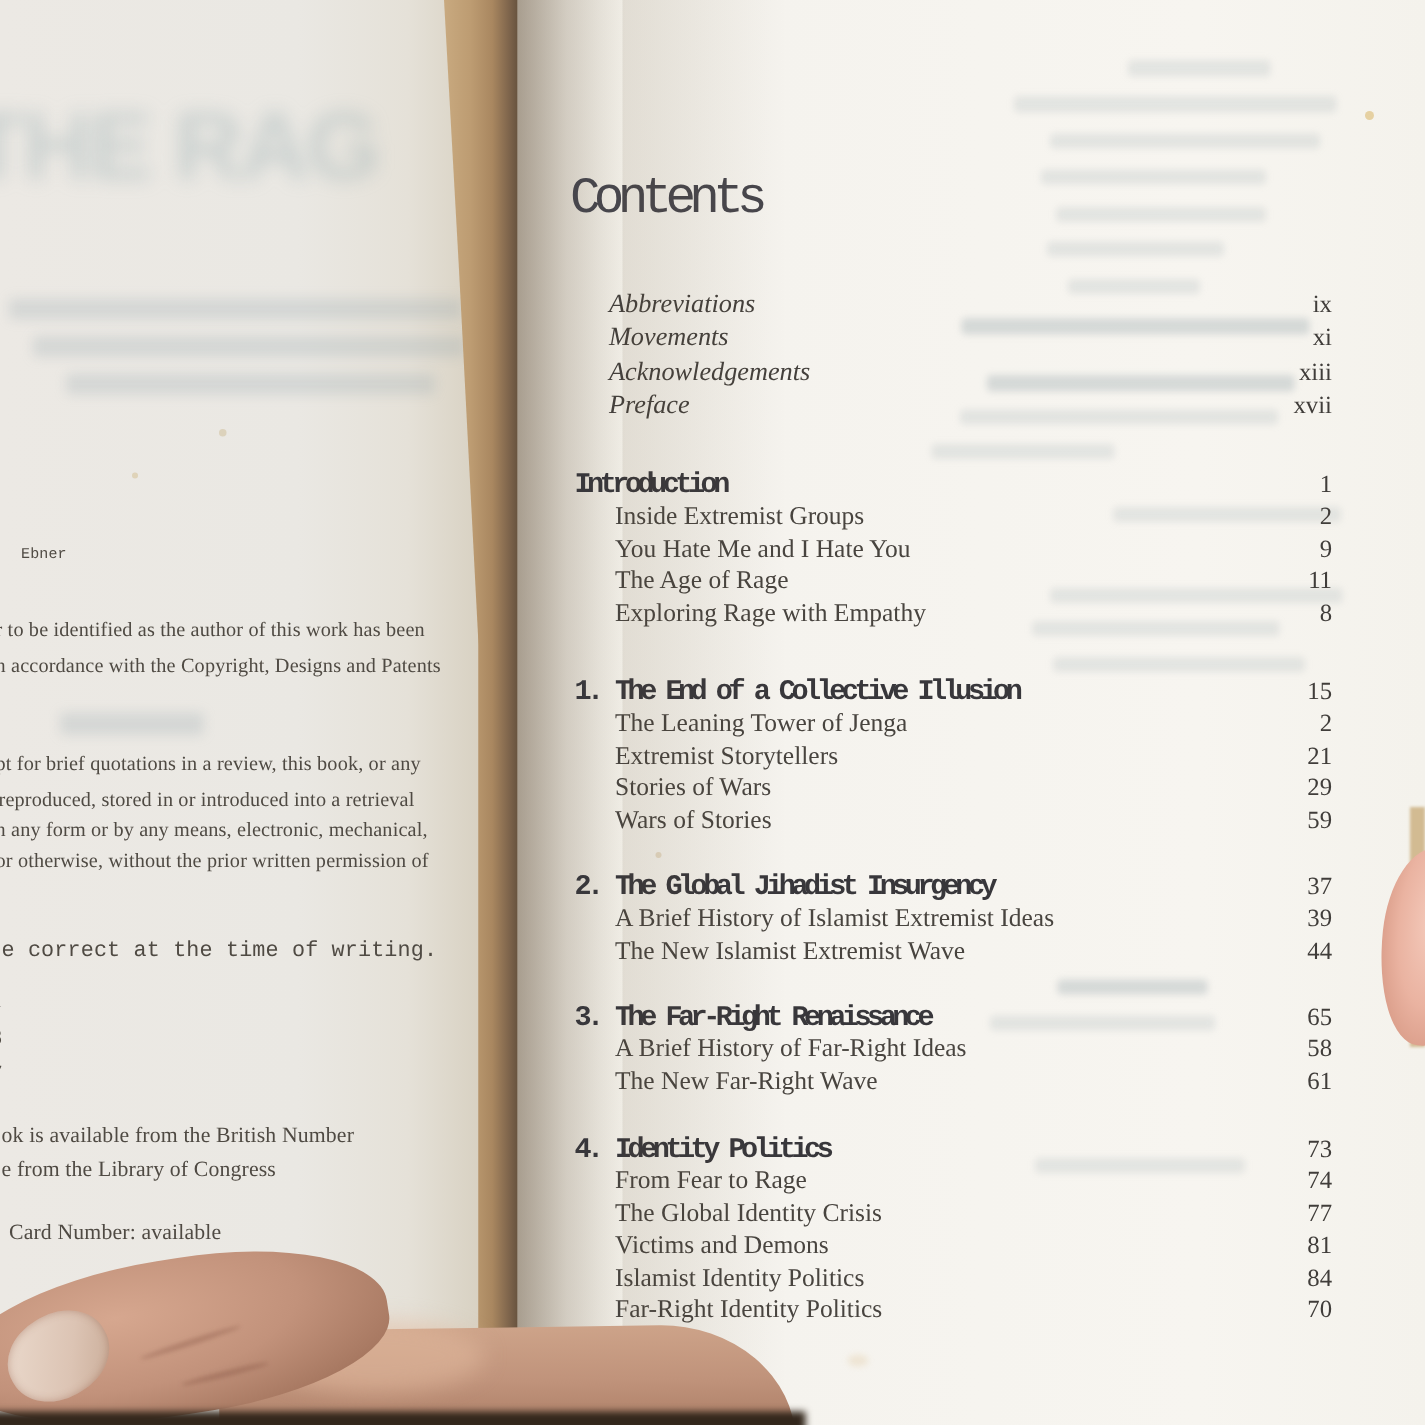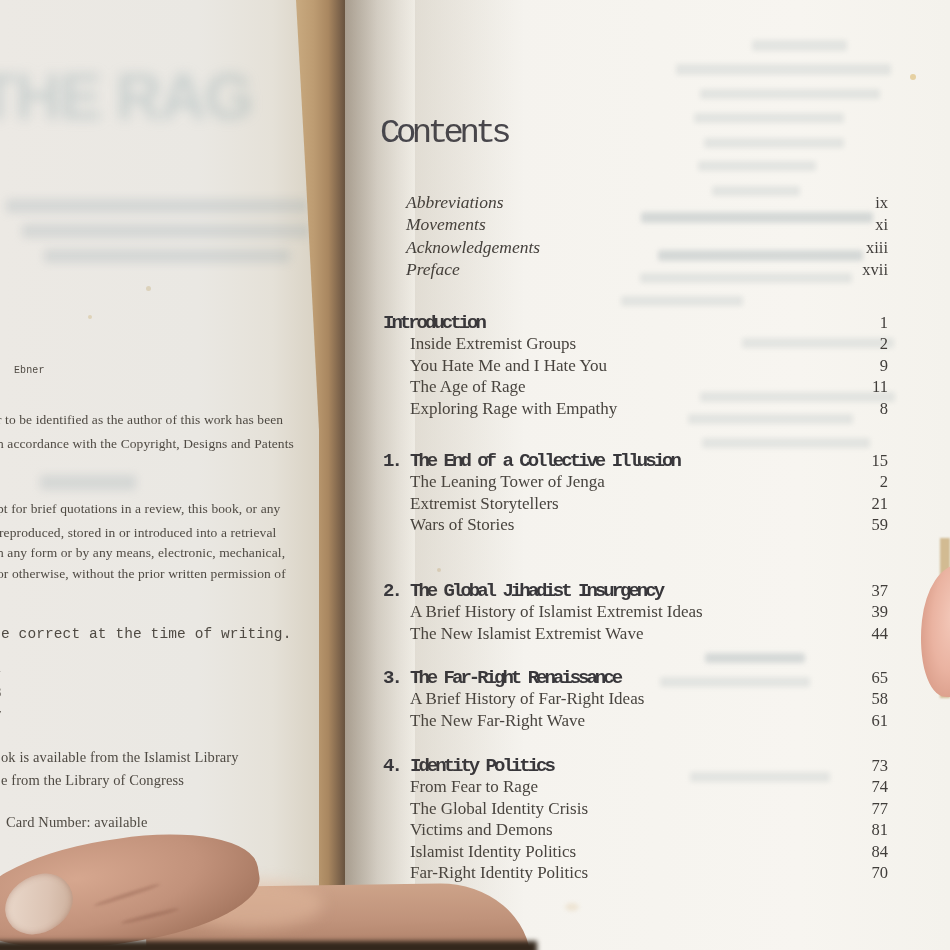--- a/index.html
+++ b/index.html
@@ -95,21 +95,21 @@
     <div class="lline" style="left:-1px;top:525px;text-align:center;">reproduced, stored in or introduced into a retrieval</div>
     <div class="lline" style="left:-3px;top:545px;">n any form or by any means, electronic, mechanical,</div>
     <div class="lline" style="left:-3px;top:566px;">or otherwise, without the prior written permission of</div>
 
     <div class="lline big" style="left:1px;top:626px;font-family:Liberation Mono, monospace;">e correct at the time of writing.</div>
 
     <div class="lline big" style="left:-6px;top:659px;">1</div>
     <div class="lline big" style="left:-6px;top:684px;">8</div>
     <div class="lline big" style="left:-6px;top:708px;">7</div>
 
-    <div class="lline big" style="left:1px;top:749px;">ok is available from the Islamist Library</div>
+    <div class="lline big" style="left:1px;top:749px;">ok is available from the British Number</div>
     <div class="lline big" style="left:1px;top:772px;">e from the Library of Congress</div>
 
     <div class="lline big" style="left:6px;top:814px;text-align:center;">Card Number: available</div>
 
     <div class="lline big" style="left:98px;top:854px;">Croydon, CR0 4YY</div>
   </div>
 
   <div id="right-page">
 
     <div class="ghost-bar r" style="left:407px;top:40px;width:95px;height:11px;"></div>
@@ -187,20 +187,24 @@
         </div>
         <div class="sub-row">
           <span>The Leaning Tower of Jenga</span>
           <span class="pg">2</span>
         </div>
         <div class="sub-row">
           <span>Extremist Storytellers</span>
           <span class="pg">21</span>
         </div>
         <div class="sub-row">
+          <span>Stories of Wars</span>
+          <span class="pg">29</span>
+        </div>
+        <div class="sub-row">
           <span>Wars of Stories</span>
           <span class="pg">59</span>
         </div>
       </div>
 
       <div class="block" style="top:580px;">
         <div class="sec-head">
           <span class="num">2.</span>
           <span>The Global Jihadist Insurgency</span>
           <span class="pg">37</span>

